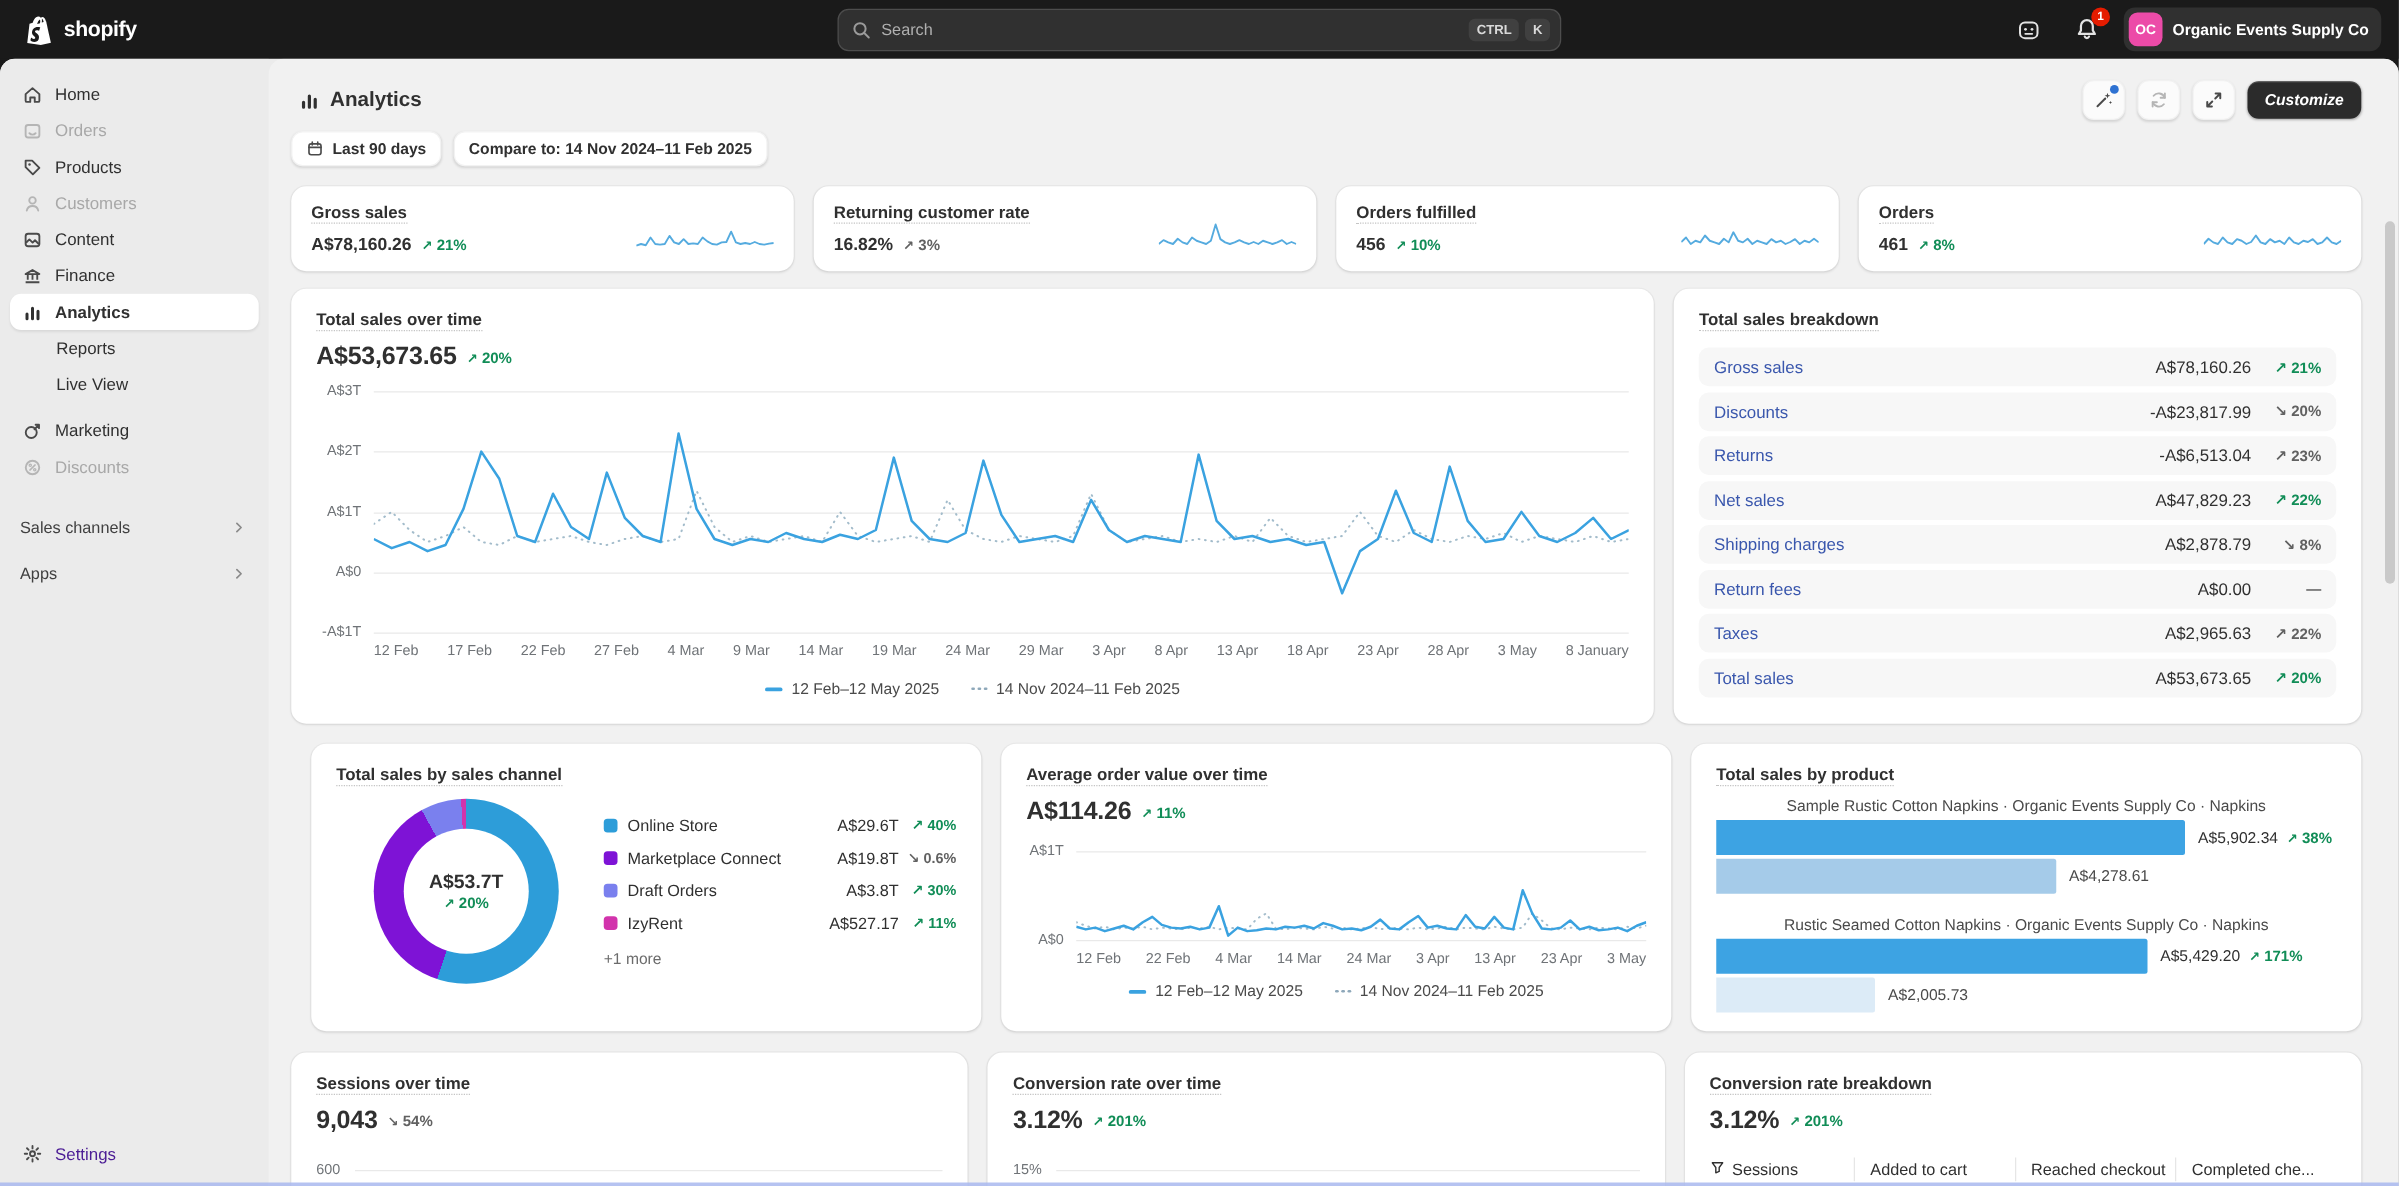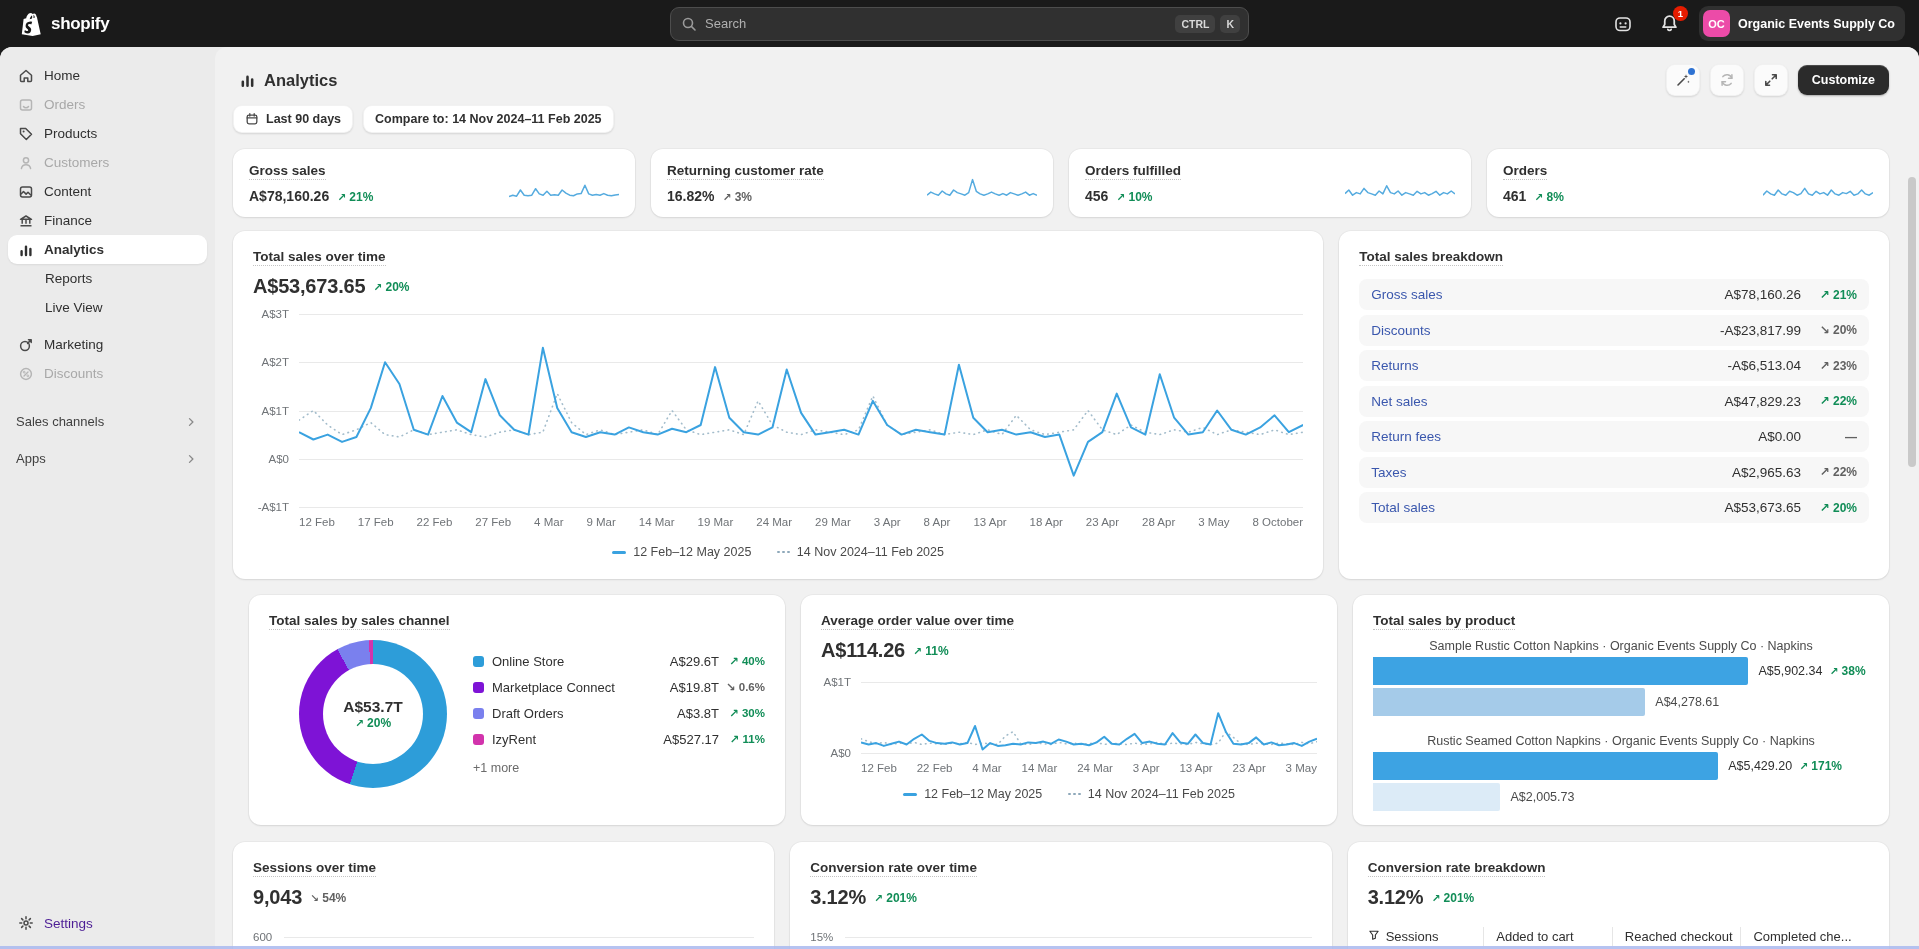--- a/index.html
+++ b/index.html
@@ -34,21 +34,21 @@
   .nav-item.disabled svg * { stroke:#b5b5b5 !important; fill:none; }
   .nav-item.sub { padding-left:37px; font-weight:450; }
   .nav-gap { height:8px; }
   .side-section { display:flex; align-items:center; justify-content:space-between; padding:0 10px 0 8px; margin-top:26px; font-size:13px; font-weight:500; color:#404040; cursor:pointer; }
   .settings-row { margin-top:auto; display:flex; align-items:center; gap:10px; padding:6px 10px; font-size:13.5px; font-weight:500; color:#4c1d95; cursor:pointer; border-radius:9px; }
 
   
   .main { flex:1; background:#f1f1f1; border-top-left-radius:12px; padding:16px 30px 0 18px; position:relative; overflow:hidden; }
   .page-header { display:flex; align-items:center; justify-content:space-between; height:34px; }
   .page-title { display:flex; align-items:center; gap:8px; font-size:16.5px; font-weight:700; padding-left:6px; }
-  .header-actions { display:flex; align-items:center; gap:10px; }
+  .header-actions { display:flex; align-items:center; gap:10px;font-style:italic; }
   .icon-btn { width:34px; height:32px; border-radius:9px; background:#fbfbfb; box-shadow:0 1px 2px rgba(0,0,0,.12), inset 0 0 0 1px rgba(0,0,0,.04); display:flex; align-items:center; justify-content:center; position:relative; cursor:pointer; }
   .icon-btn.dim svg * { stroke:#b5b5b5; }
   .blue-dot { position:absolute; top:4px; right:5px; width:7px; height:7px; border-radius:50%; background:#2e72d2; }
   .btn-dark { background:#2b2b2b; color:#fff; font-size:12.5px; font-weight:600; border-radius:9px; padding:8px 14px; box-shadow:inset 0 1px 0 rgba(255,255,255,.15), 0 1px 2px rgba(0,0,0,.3); cursor:pointer; }
   .filters { display:flex; gap:10px; margin-top:8px; }
   .chip-btn { display:flex; align-items:center; gap:7px; background:#fff; border-radius:9px; padding:7px 12px; font-size:12.5px; font-weight:550; color:#303030; box-shadow:0 1px 2px rgba(0,0,0,.12), inset 0 0 0 1px rgba(0,0,0,.05); cursor:pointer; }
 
   .card { background:#fff; border-radius:12px; box-shadow:0 1px 2px rgba(26,26,26,.09), 0 0 0 1px rgba(0,0,0,.03); }
   .card-title { font-size:13.5px; font-weight:650; color:#303030; display:inline-block; border-bottom:1.5px dotted #c4c4c4; padding-bottom:1px; cursor:pointer; }
 
@@ -89,21 +89,21 @@
   .bd-delta { width:56px; text-align:right; font-size:12px; font-weight:650; }
 
   
   .row3 { display:flex; gap:16px; margin-top:16px;padding-left:16px; }
   .row3 .card { flex:1; height:230px; padding:16px 20px; overflow:hidden; }
   .donut-wrap { display:flex; align-items:center; margin-top:10px; }
   .donut { width:148px; height:148px; border-radius:50%; position:relative; margin-left:30px; flex-shrink:0; }
   .donut::after { content:""; position:absolute; inset:24px; background:#fff; border-radius:50%; }
   .donut-center { position:absolute; inset:0; display:flex; flex-direction:column; align-items:center; justify-content:center; z-index:2; }
   .donut-center .v { font-size:15.5px; font-weight:700; }
-  .chan-legend { flex:1; margin-left:26px; }
+  .chan-legend { flex:1; margin-left:36px; }
   .chan-item { display:flex; align-items:center; margin-bottom:11px; }
   .chan-sw { width:11px; height:11px; border-radius:3px; margin-right:8px; flex-shrink:0; }
   .chan-label { flex:1; font-size:13px; color:#303030; }
   .chan-value { font-size:13px; color:#303030; }
   .chan-delta { width:46px; text-align:right; font-size:11.5px; font-weight:650; }
   .more-link { font-size:12.5px; color:#6b6b6b; margin-top:14px; cursor:pointer; }
 
   
   .prod-group { margin-top:9px;text-align:center; }
   .prod-name { font-size:12.5px; color:#4a4a4a; margin-bottom:4px; white-space:nowrap; overflow:hidden; text-overflow:ellipsis; }
@@ -396,21 +396,21 @@
             <span>19 Mar</span>
             <span>24 Mar</span>
             <span>29 Mar</span>
             <span>3 Apr</span>
             <span>8 Apr</span>
             <span>13 Apr</span>
             <span>18 Apr</span>
             <span>23 Apr</span>
             <span>28 Apr</span>
             <span>3 May</span>
-            <span>8 October</span>
+            <span>8 January</span>
           </div>
         <div class="legend">
           <div class="legend-item">
             <span class="sw-line"></span>
             <span>12 Feb–12 May 2025</span>
           </div>
           <div class="legend-item">
             <span class="sw-dots">
                 <i></i>
                 <i></i>
@@ -436,20 +436,25 @@
           </div>
           <div class="bd-row">
             <span class="bd-label">Returns</span>
             <span class="bd-value">-A$6,513.04</span>
             <span class="bd-delta tone-neutral"><span class="arr">↗</span> <span>23%</span></span>
           </div>
           <div class="bd-row">
             <span class="bd-label">Net sales</span>
             <span class="bd-value">A$47,829.23</span>
             <span class="bd-delta tone-positive"><span class="arr">↗</span> <span>22%</span></span>
+          </div>
+          <div class="bd-row">
+            <span class="bd-label">Shipping charges</span>
+            <span class="bd-value">A$2,878.79</span>
+            <span class="bd-delta tone-neutral"><span class="arr">↘</span> <span>8%</span></span>
           </div>
           <div class="bd-row">
             <span class="bd-label">Return fees</span>
             <span class="bd-value">A$0.00</span>
             <span class="bd-delta tone-neutral"><span>—</span></span>
           </div>
           <div class="bd-row">
             <span class="bd-label">Taxes</span>
             <span class="bd-value">A$2,965.63</span>
             <span class="bd-delta tone-neutral"><span class="arr">↗</span> <span>22%</span></span>

